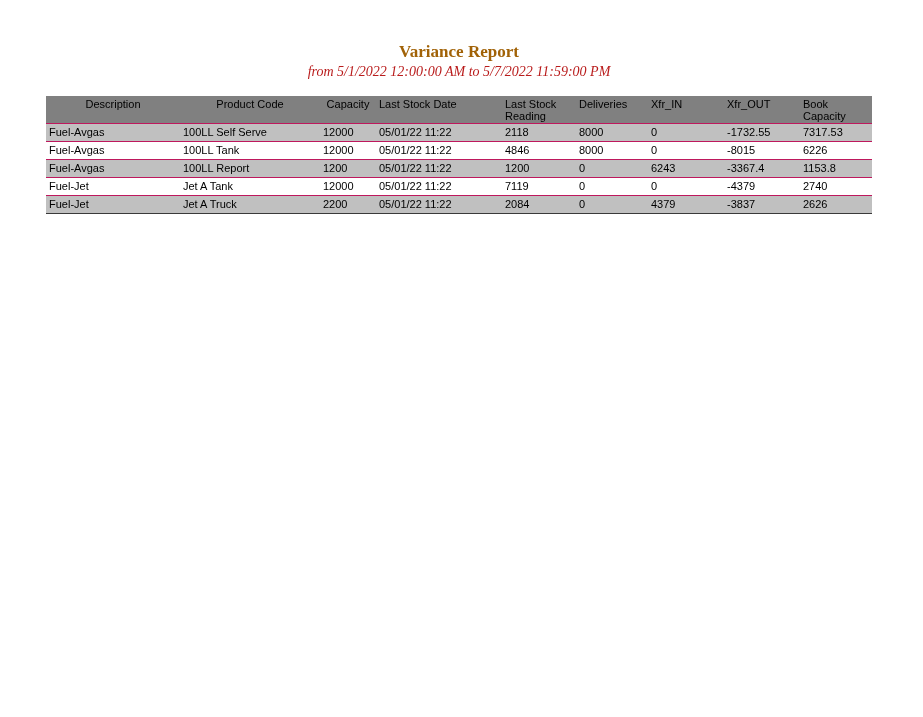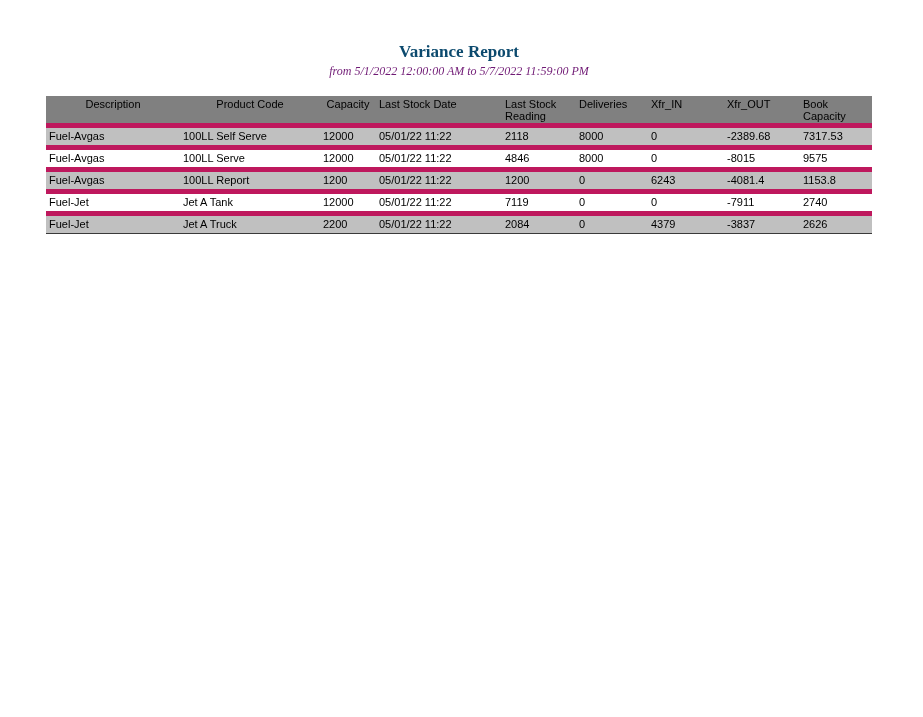--- a/index.html
+++ b/index.html
@@ -16,30 +16,30 @@
   .page {
     width: 826px;
     margin: 42px 0 0 46px;
   }
   .title {
     text-align: center;
     font-family: "Liberation Serif", serif;
     font-weight: bold;
     font-size: 17px;
     line-height: 20px;
-    color: #0c4a6e;
+    color: #a16207;
   }
   .subtitle {
     text-align: center;
     font-family: "Liberation Serif", serif;
     font-style: italic;
-    font-size: 12px;
+    font-size: 14px;
     line-height: 15px;
     margin-top: 2px;
-    color: #701a75;
+    color: #b91c1c;
   }
   table.report {
     border-collapse: collapse;
     table-layout: fixed;
     width: 826px;
     margin-top: 17px;
     font-size: 11px;
   }
   table.report thead th {
     background: #808080;
@@ -50,21 +50,21 @@
     padding: 2px 3px 1px 3px;
     height: 27px;
   }
   table.report tbody td {
     line-height: 13px;
     padding: 2px 3px;
     height: 17px;
     overflow: hidden;
     white-space: nowrap;
   }
-  table.report tbody tr { border-top: 5px solid #be185d; }
+  table.report tbody tr { border-top: 1px solid #be185d; }
   table.report tbody tr:nth-child(odd) { background: #c0c0c0; }
   table.report tbody tr:nth-child(even) { background: #ffffff; }
   table.report tbody tr:last-child { border-bottom: 1px solid #3a3a3a; }
   .al-left   { text-align: left; }
   .al-center { text-align: center; }
   .al-right  { text-align: left; }
 </style>
 </head>
 <body>
 
@@ -101,54 +101,54 @@
     </thead>
     <tbody>
         <tr>
           <td class="al-left">Fuel-Avgas</td>
           <td class="al-left">100LL Self Serve</td>
           <td class="al-right">12000</td>
           <td class="al-right">05/01/22 11:22</td>
           <td class="al-right">2118</td>
           <td class="al-right">8000</td>
           <td class="al-right">0</td>
-          <td class="al-right">-2389.68</td>
+          <td class="al-right">-1732.55</td>
           <td class="al-right">7317.53</td>
         </tr>
         <tr>
           <td class="al-left">Fuel-Avgas</td>
-          <td class="al-left">100LL Serve</td>
+          <td class="al-left">100LL Tank</td>
           <td class="al-right">12000</td>
           <td class="al-right">05/01/22 11:22</td>
           <td class="al-right">4846</td>
           <td class="al-right">8000</td>
           <td class="al-right">0</td>
           <td class="al-right">-8015</td>
-          <td class="al-right">9575</td>
+          <td class="al-right">6226</td>
         </tr>
         <tr>
           <td class="al-left">Fuel-Avgas</td>
           <td class="al-left">100LL Report</td>
           <td class="al-right">1200</td>
           <td class="al-right">05/01/22 11:22</td>
           <td class="al-right">1200</td>
           <td class="al-right">0</td>
           <td class="al-right">6243</td>
-          <td class="al-right">-4081.4</td>
+          <td class="al-right">-3367.4</td>
           <td class="al-right">1153.8</td>
         </tr>
         <tr>
           <td class="al-left">Fuel-Jet</td>
           <td class="al-left">Jet A Tank</td>
           <td class="al-right">12000</td>
           <td class="al-right">05/01/22 11:22</td>
           <td class="al-right">7119</td>
           <td class="al-right">0</td>
           <td class="al-right">0</td>
-          <td class="al-right">-7911</td>
+          <td class="al-right">-4379</td>
           <td class="al-right">2740</td>
         </tr>
         <tr>
           <td class="al-left">Fuel-Jet</td>
           <td class="al-left">Jet A Truck</td>
           <td class="al-right">2200</td>
           <td class="al-right">05/01/22 11:22</td>
           <td class="al-right">2084</td>
           <td class="al-right">0</td>
           <td class="al-right">4379</td>

